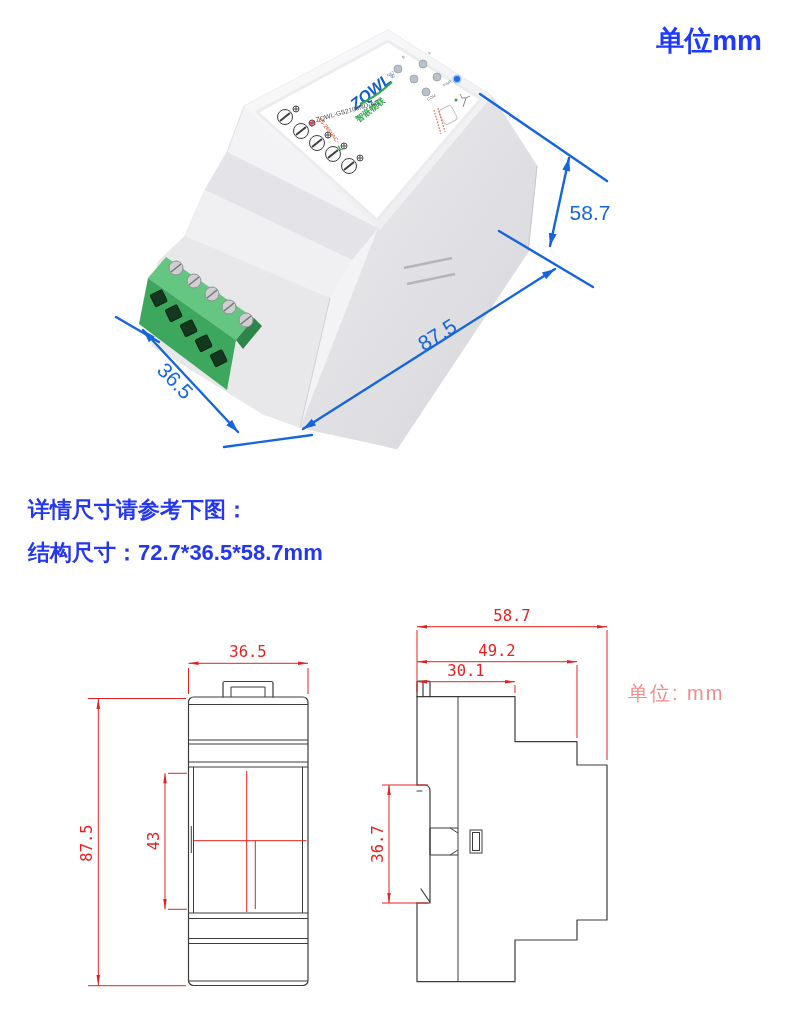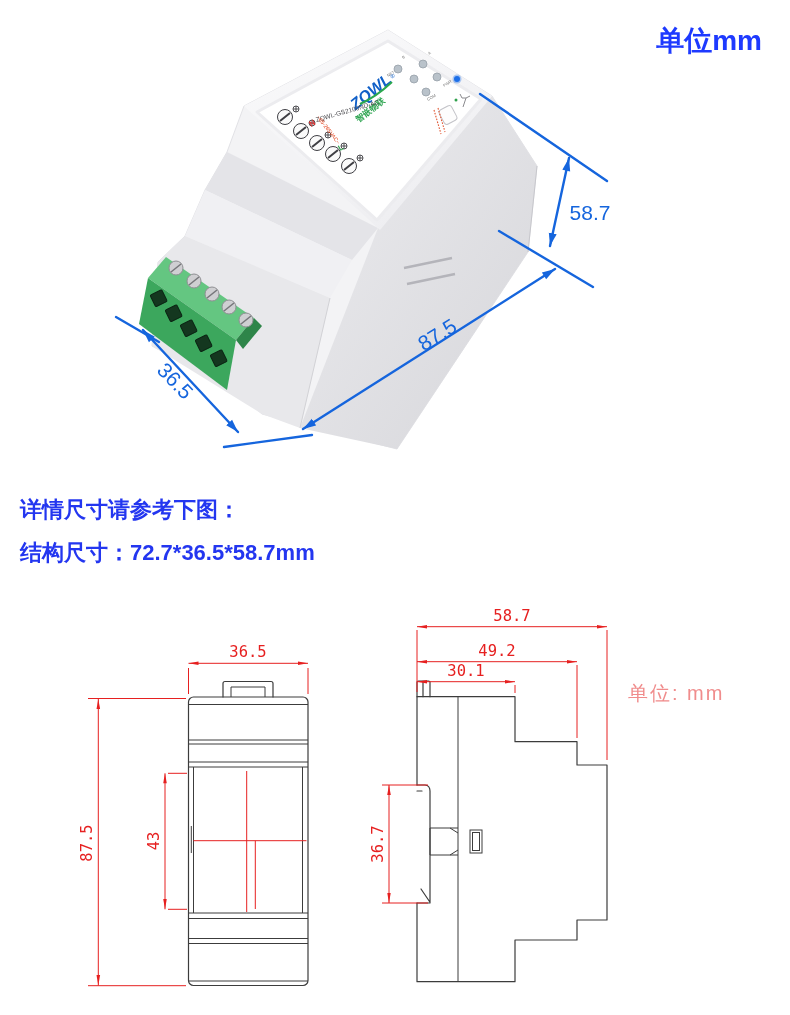--- a/index.html
+++ b/index.html
@@ -1,20 +1,20 @@
 <!DOCTYPE html>
 <html><head>
 <meta charset="utf-8">
 <style>
   html,body{margin:0;padding:0;background:#fff;}
   .canvas{position:relative;width:790px;height:1015px;background:#fff;overflow:hidden;
           font-family:"Liberation Sans","DejaVu Sans",sans-serif;}
   .unit-title{position:absolute;top:22px;right:28px;font-size:28px;font-weight:bold;color:#1e3aff;}
   .notes{position:absolute;left:20px;top:499px;}
-  .note-line{font-size:22px;font-weight:bold;color:#2336f0;line-height:1.0;margin:0 0 21px 0;}
+  .note-line{font-size:22px;font-weight:bold;color:#2336f0;line-height:1.0;margin:0 0 21px 8px;}
   svg{position:absolute;overflow:visible;}
   #photo-svg{left:80px;top:30px;}
   #draw-svg{left:60px;top:610px;}
   .dim-blue-label{font-size:21px;fill:#1565dd;font-family:"Liberation Sans","DejaVu Sans",sans-serif;}
   .cad{font-family:"DejaVu Sans Mono","Liberation Mono",monospace;}
   .cad-label{font-size:15.5px;fill:#e62020;}
   .soft-red-label{font-size:20px;fill:#f08c8c;letter-spacing:2px;}
   .blk{stroke:#3c3c3c;stroke-width:1.2;fill:none;stroke-linejoin:round;stroke-linecap:round;}
   .blk-thin{stroke:#3c3c3c;stroke-width:1;fill:none;}
   .red{stroke:#e62020;stroke-width:1;fill:none;}

